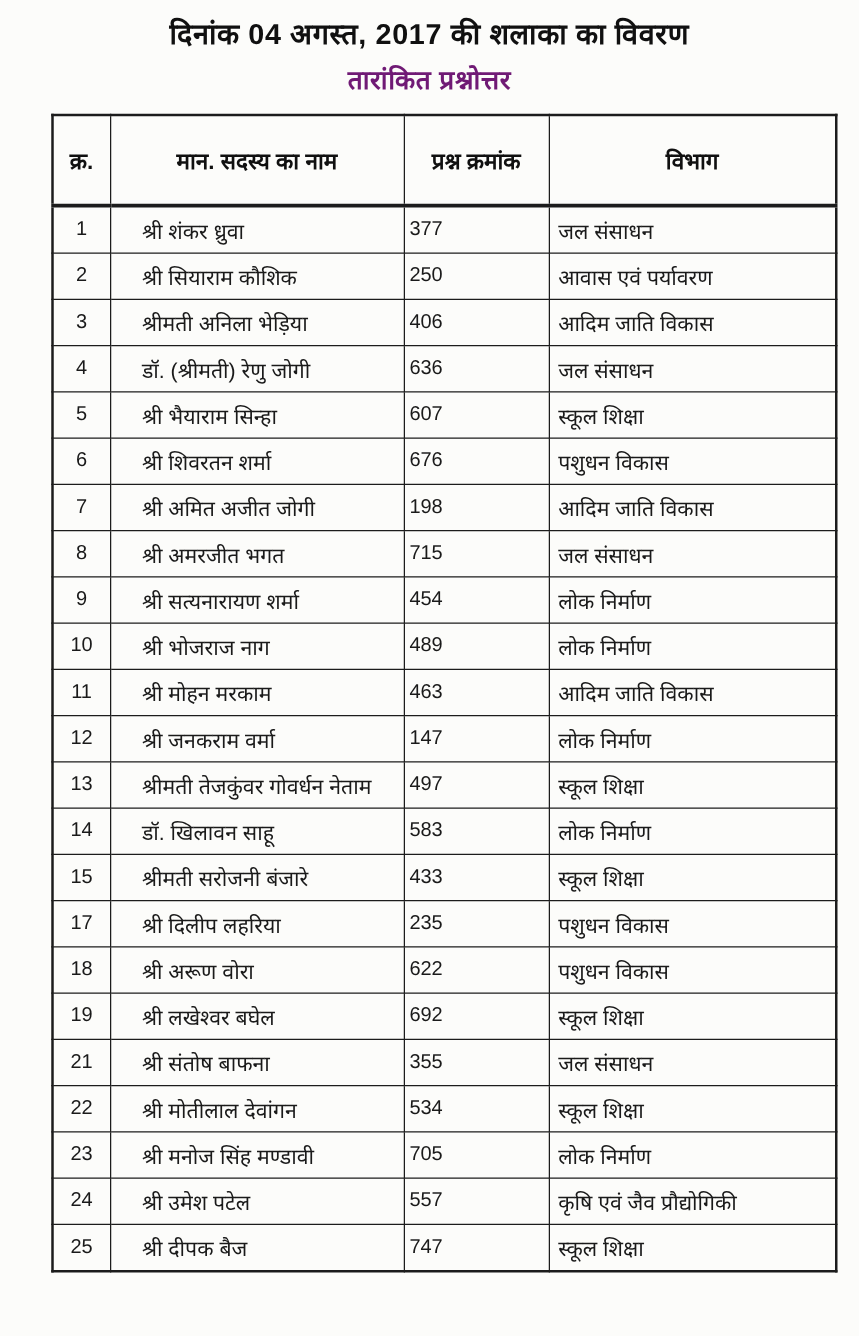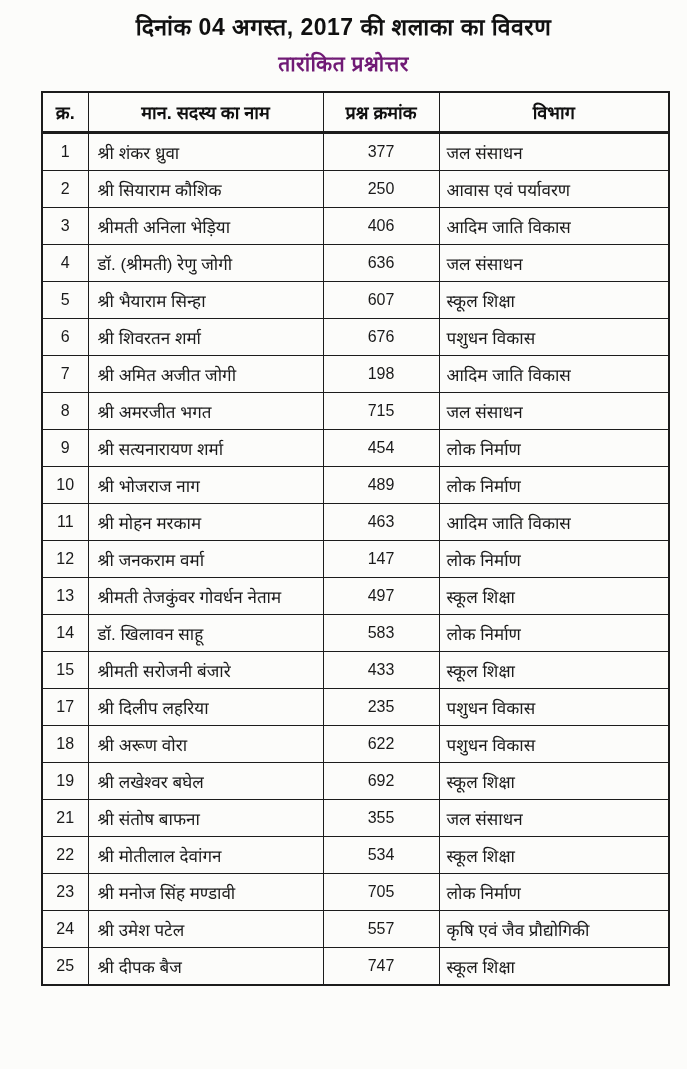--- a/index.html
+++ b/index.html
@@ -54,42 +54,42 @@
   table.qtable thead th {
     border-bottom-width: 3px;
   }
   col.c1 { width: 46px; }
   col.c2 { width: 235px; }
   col.c3 { width: 116px; }
   col.c4 { width: 230px; }
   th {
     font-size: 18px;
     font-weight: bold;
-    padding: 7px 4px;
+    padding: 23px 4px;
     text-align: center;
     color: #101010;
   }
   td {
     font-size: 17px;
     height: 34px;
     padding: 1px 4px;
     color: #1a1a1a;
     overflow: hidden;
     white-space: nowrap;
   }
   td.c-sno {
     text-align: center;
     font-size: 16px;
   }
   td.c-name {
     text-align: left;
-    padding-left: 9px;
+    padding-left: 25px;
   }
   td.c-qno {
-    text-align: center;
+    text-align: left;
     font-size: 16px;
     margin-top: 36px;
   }
   td.c-dept {
     text-align: left;
     padding-left: 7px;
   }
 </style>
 </head>
 <body>

